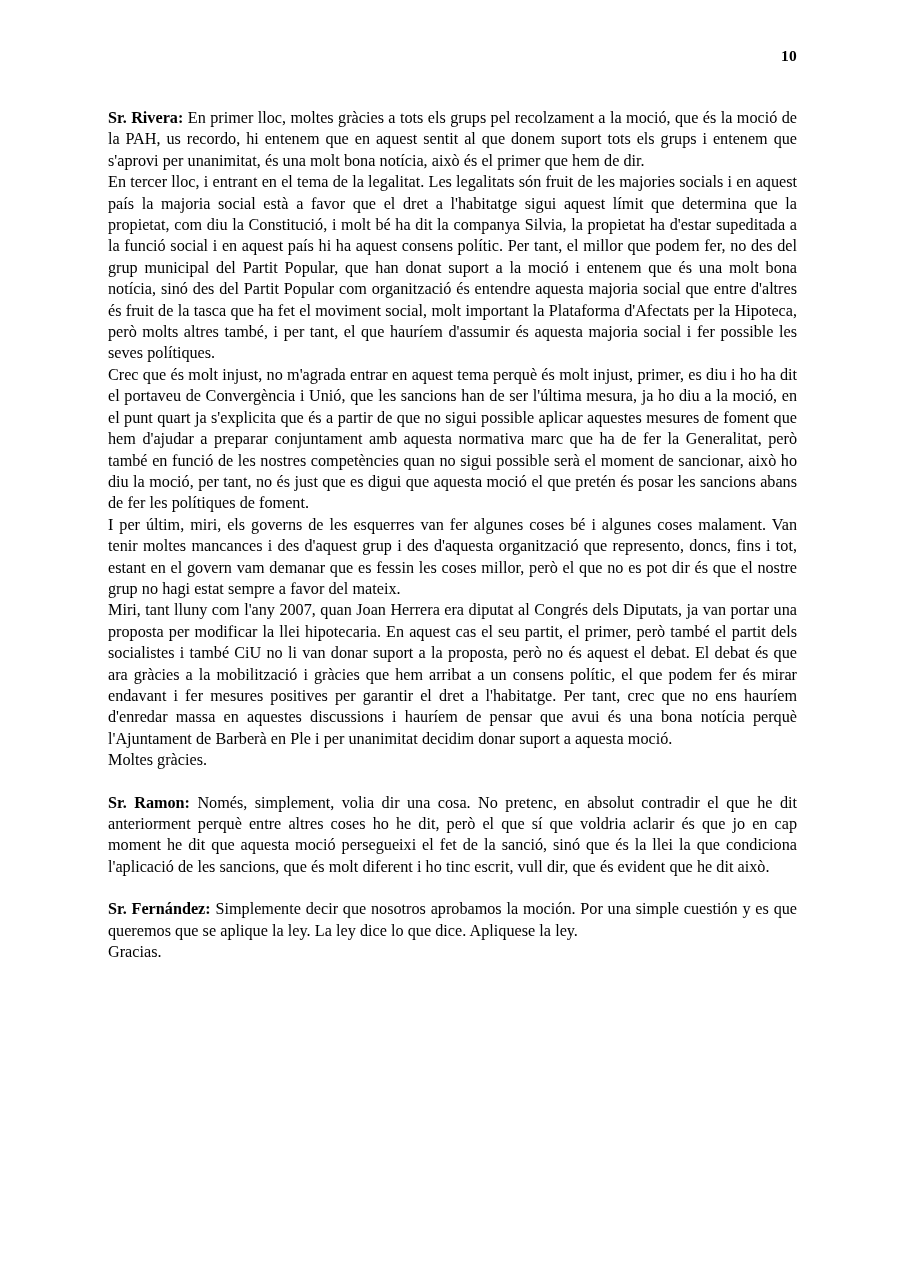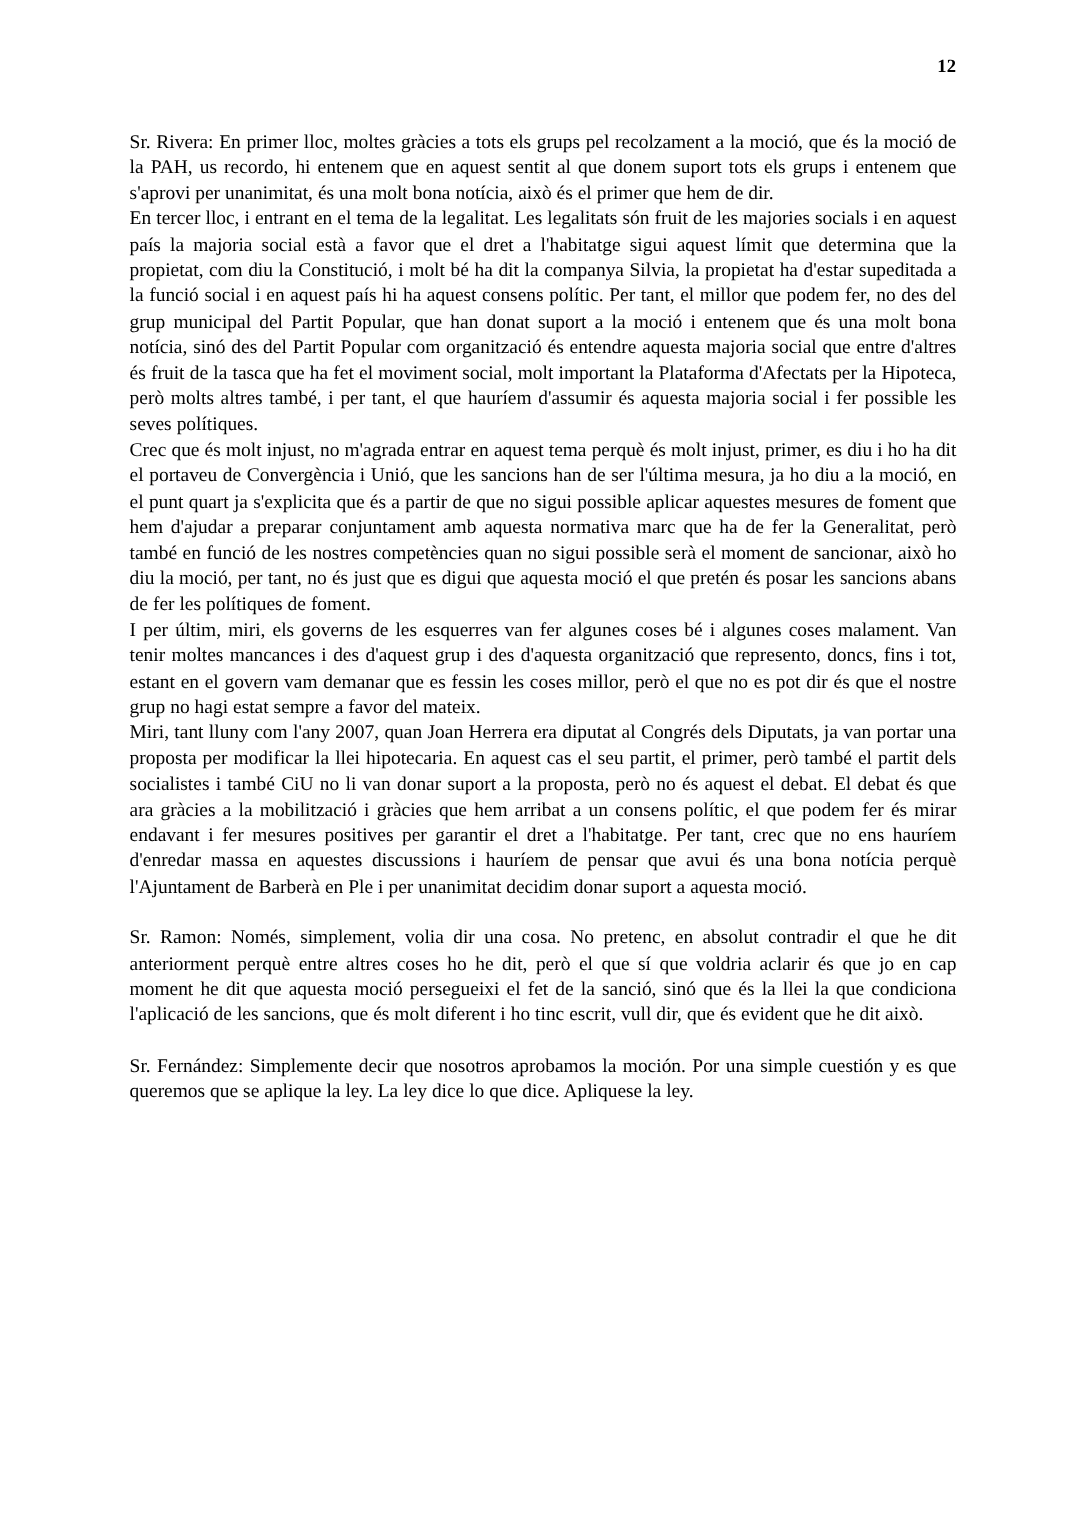--- a/index.html
+++ b/index.html
@@ -47,41 +47,43 @@
     margin: 0;
     padding: 0;
     font-size: 16.2px;
     line-height: 21.4px;
     text-align: justify;
     text-justify: inter-word;
     hyphens: none;
     word-spacing: 0.1px;
   }
   .speaker {
-    font-weight: normal;
+    font-weight: bold;
   }
   
 </style>
 </head>
 <body>
 
 <div class="page">
 
-  <div class="page-number">12</div>
+  <div class="page-number">10</div>
 
   <div class="body-column">
 
   <div class="speech">
         <p class="para"><span class="speaker">Sr. Rivera:</span> En primer lloc, moltes gràcies a tots els grups pel recolzament a la moció, que és la moció de la PAH, us recordo, hi entenem que en aquest sentit al que donem suport tots els grups i entenem que s'aprovi per unanimitat, és una molt bona notícia, això és el primer que hem de dir.</p>
         <p class="para">En tercer lloc, i entrant en el tema de la legalitat. Les legalitats són fruit de les majories socials i en aquest país la majoria social està a favor que el dret a l'habitatge sigui aquest límit que determina que la propietat, com diu la Constitució, i molt bé ha dit la companya Silvia, la propietat ha d'estar supeditada a la funció social i en aquest país hi ha aquest consens polític. Per tant, el millor que podem fer, no des del grup municipal del Partit Popular, que han donat suport a la moció i entenem que és una molt bona notícia, sinó des del Partit Popular com organització és entendre aquesta majoria social que entre d'altres és fruit de la tasca que ha fet el moviment social, molt important la Plataforma d'Afectats per la Hipoteca, però molts altres també, i per tant, el que hauríem d'assumir és aquesta majoria social i fer possible les seves polítiques.</p>
         <p class="para">Crec que és molt injust, no m'agrada entrar en aquest tema perquè és molt injust, primer, es diu i ho ha dit el portaveu de Convergència i Unió, que les sancions han de ser l'última mesura, ja ho diu a la moció, en el punt quart ja s'explicita que és a partir de que no sigui possible aplicar aquestes mesures de foment que hem d'ajudar a preparar conjuntament amb aquesta normativa marc que ha de fer la Generalitat, però també en funció de les nostres competències quan no sigui possible serà el moment de sancionar, això ho diu la moció, per tant, no és just que es digui que aquesta moció el que pretén és posar les sancions abans de fer les polítiques de foment.</p>
         <p class="para">I per últim, miri, els governs de les esquerres van fer algunes coses bé i algunes coses malament. Van tenir moltes mancances i des d'aquest grup i des d'aquesta organització que represento, doncs, fins i tot, estant en el govern vam demanar que es fessin les coses millor, però el que no es pot dir és que el nostre grup no hagi estat sempre a favor del mateix.</p>
         <p class="para">Miri, tant lluny com l'any 2007, quan Joan Herrera era diputat al Congrés dels Diputats, ja van portar una proposta per modificar la llei hipotecaria. En aquest cas el seu partit, el primer, però també el partit dels socialistes i també CiU no li van donar suport a la proposta, però no és aquest el debat. El debat és que ara gràcies a la mobilització i gràcies que hem arribat a un consens polític, el que podem fer és mirar endavant i fer mesures positives per garantir el dret a l'habitatge. Per tant, crec que no ens hauríem d'enredar massa en aquestes discussions i hauríem de pensar que avui és una bona notícia perquè l'Ajuntament de Barberà en Ple i per unanimitat decidim donar suport a aquesta moció.</p>
+        <p class="para">Moltes gràcies.</p>
       </div>
       <div class="speech">
         <p class="para"><span class="speaker">Sr. Ramon:</span> Només, simplement, volia dir una cosa. No pretenc, en absolut contradir el que he dit anteriorment perquè entre altres coses ho he dit, però el que sí que voldria aclarir és que jo en cap moment he dit que aquesta moció persegueixi el fet de la sanció, sinó que és la llei la que condiciona l'aplicació de les sancions, que és molt diferent i ho tinc escrit, vull dir, que és evident que he dit això.</p>
       </div>
       <div class="speech">
         <p class="para"><span class="speaker">Sr. Fernández:</span> Simplemente decir que nosotros aprobamos la moción. Por una simple cuestión y es que queremos que se aplique la ley. La ley dice lo que dice. Apliquese la ley.</p>
+        <p class="para">Gracias.</p>
       </div>
     </div>
 
 </div>
 
 </body></html>

